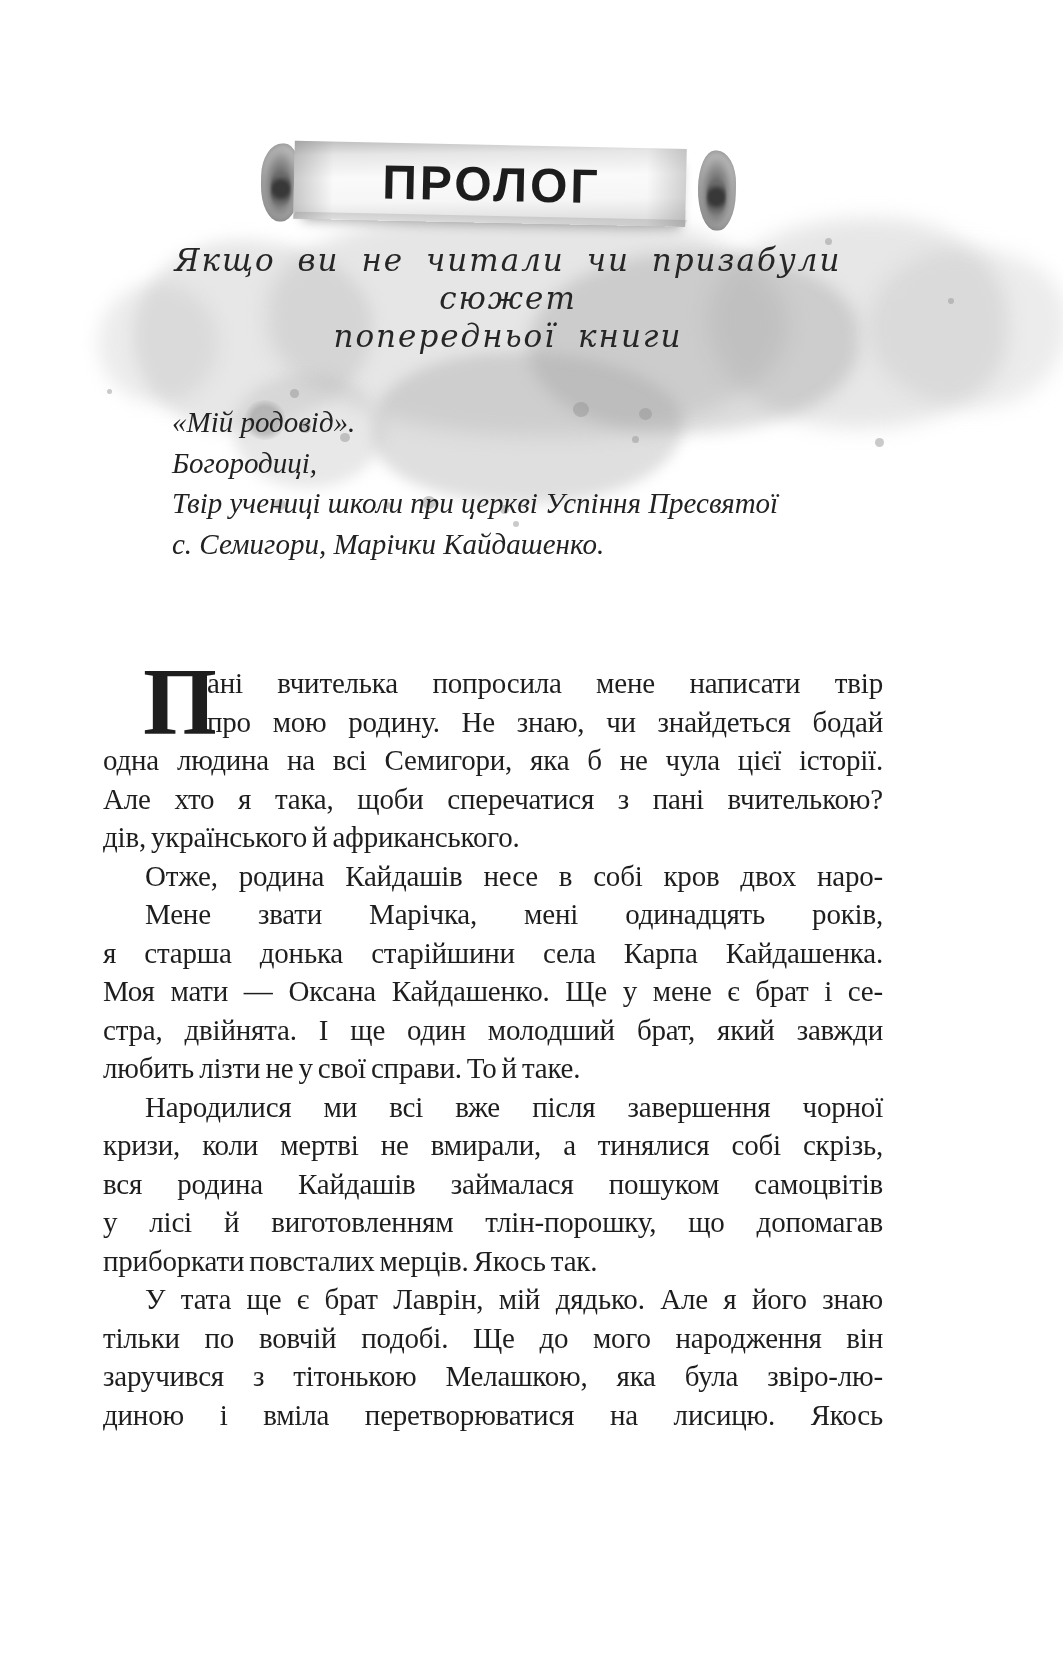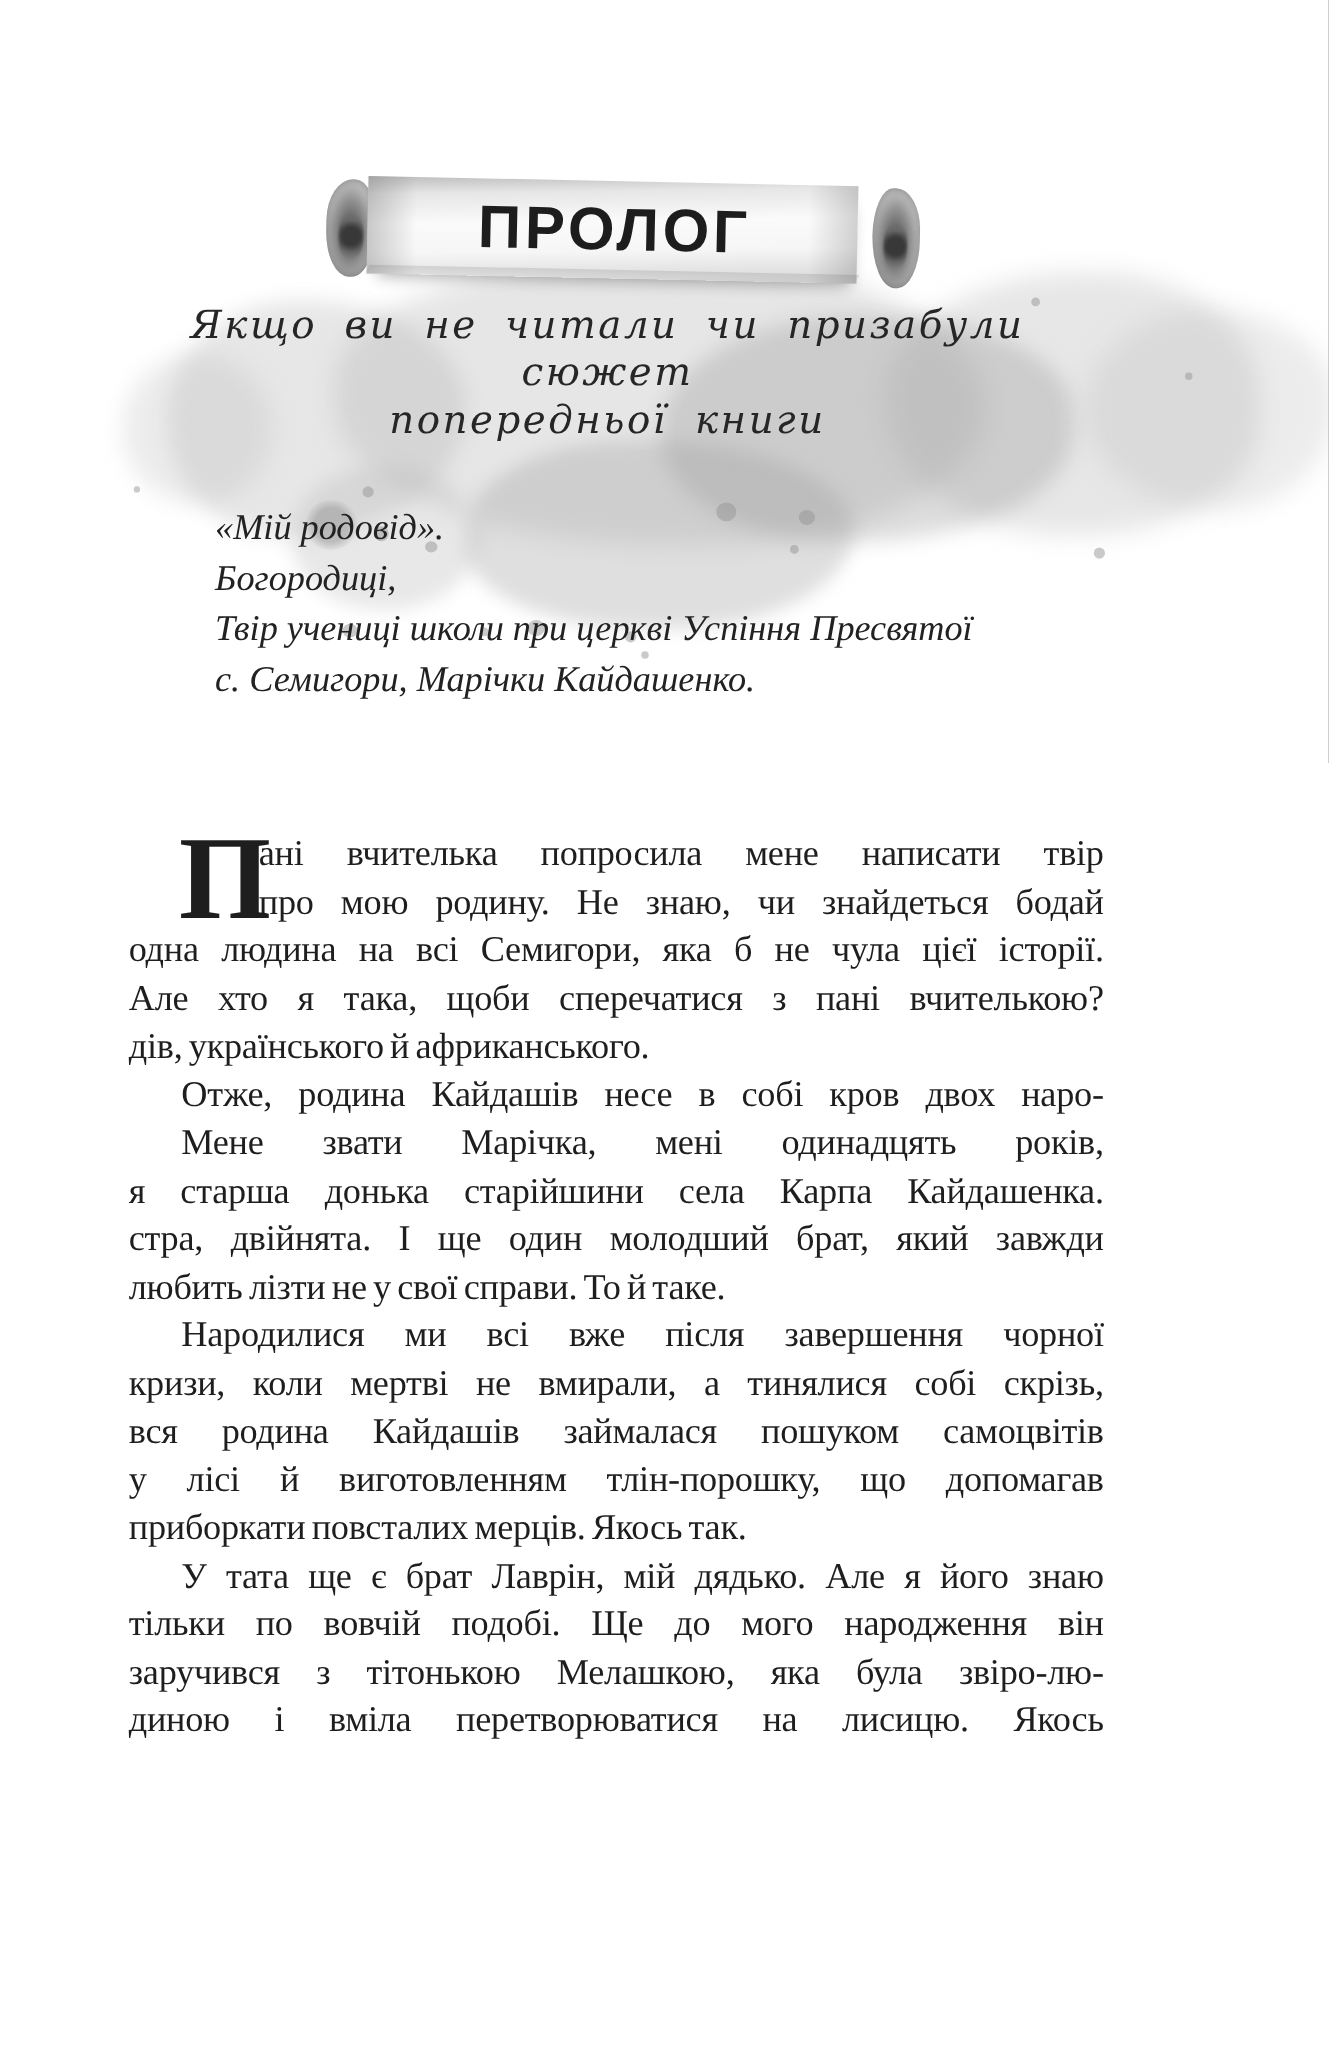--- a/index.html
+++ b/index.html
@@ -58,21 +58,21 @@
         box-shadow:inset 0 0 7px rgba(0,0,0,.38);}
   .roll::after{content:"";position:absolute;left:24%;top:32%;width:50%;height:52%;
         background:radial-gradient(circle,#383838 0 32%,#6a6a6a 58%,rgba(106,106,106,0) 78%);
         border-radius:50%;filter:blur(1px);}
   .roll-left{left:3px;top:17px;width:40px;height:78px;border-radius:55% 45% 50% 50%/44% 50% 56% 50%;}
   .roll-right{left:440px;top:15px;width:38px;height:80px;border-radius:45% 55% 48% 52%/50% 44% 50% 56%;}
   .chapter-title{position:relative;font-family:"Liberation Sans",sans-serif;font-weight:bold;
         font-size:48px;letter-spacing:3px;color:#1d1d1d;padding-left:3px;}
 
   
-  .subtitle{position:absolute;left:96px;top:241px;width:780px;z-index:2;text-align:center;
+  .subtitle{position:absolute;left:118px;top:241px;width:780px;z-index:2;text-align:center;
         font-style:italic;font-family:"DejaVu Serif","Liberation Serif",serif;
         font-size:31px;line-height:38px;letter-spacing:2px;word-spacing:10px;color:#262626;}
 
   
   .epigraph{position:absolute;left:172px;top:402px;width:740px;z-index:2;
         font-style:italic;font-size:29px;line-height:40.5px;color:#222222;}
 
   
   .bodytext{position:absolute;left:103px;top:664px;width:780px;z-index:2;
         font-size:29px;line-height:38.5px;letter-spacing:-0.2px;word-spacing:-2px;color:#1e1e1e;}
@@ -147,20 +147,21 @@
     </div>
 
     <div class="para">
       <div class="line endp">дів, українського й африканського.</div>
       <div class="line indent">Отже, родина Кайдашів несе в собі кров двох наро-</div>
     </div>
 
     <div class="para">
       <div class="line indent">Мене звати Марічка, мені одинадцять років,</div>
       <div class="line">я старша донька старійшини села Карпа Кайдашенка.</div>
+      <div class="line">Моя мати — Оксана Кайдашенко. Ще у мене є брат і се-</div>
       <div class="line">стра, двійнята. І ще один молодший брат, який завжди</div>
       <div class="line endp">любить лізти не у свої справи. То й таке.</div>
     </div>
 
     <div class="para">
       <div class="line indent">Народилися ми всі вже після завершення чорної</div>
       <div class="line">кризи, коли мертві не вмирали, а тинялися собі скрізь,</div>
       <div class="line">вся родина Кайдашів займалася пошуком самоцвітів</div>
       <div class="line">у лісі й виготовленням тлін-порошку, що допомагав</div>
       <div class="line endp">приборкати повсталих мерців. Якось так.</div>

